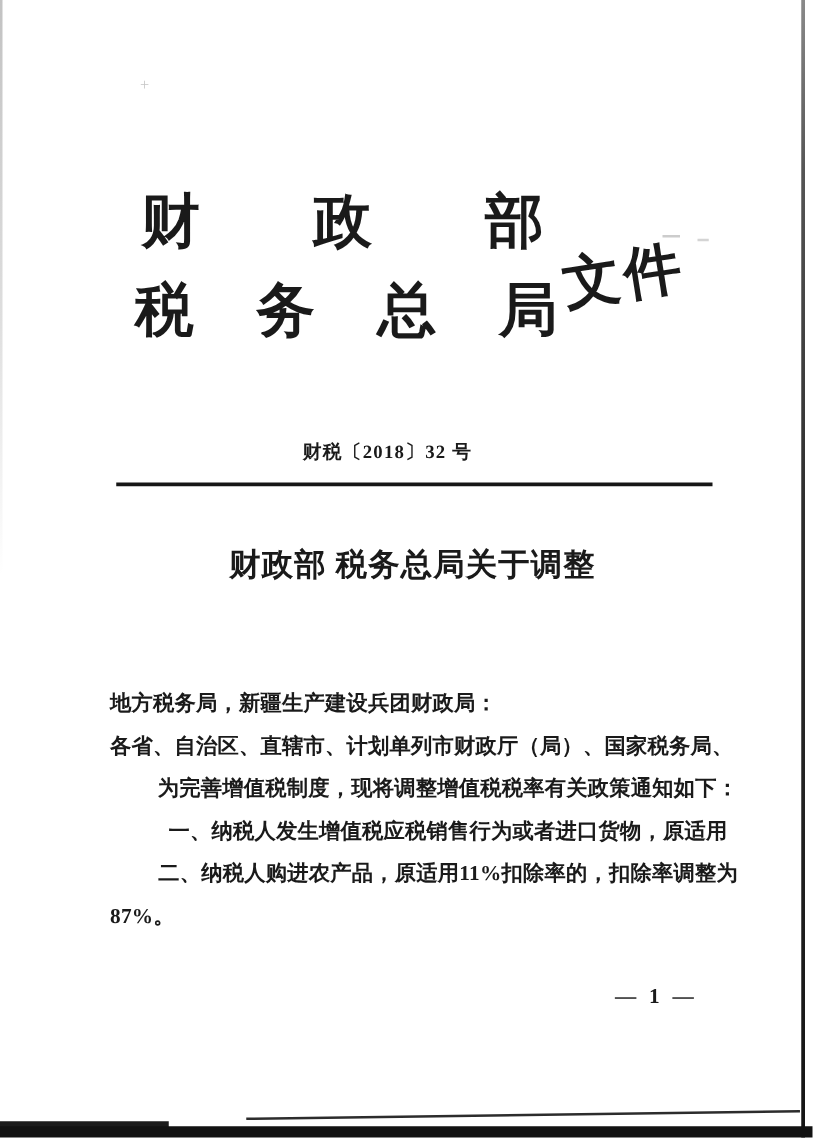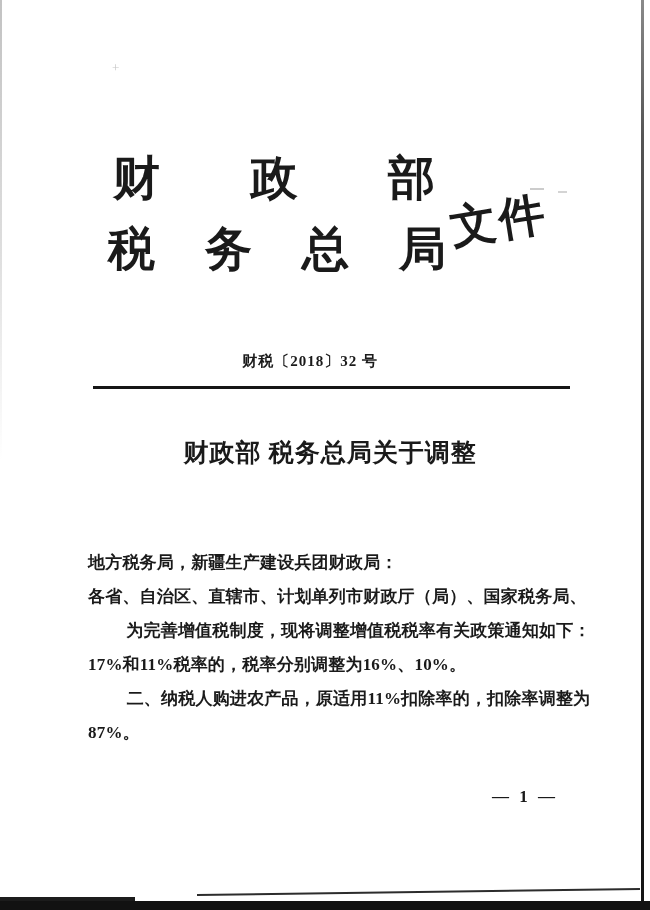--- a/index.html
+++ b/index.html
@@ -127,21 +127,21 @@
   <div class="rule"></div>
 
   <div class="title">
     <div>财政部 税务总局关于调整</div>
   </div>
 
   <div class="body-text">
     <div class="body-line">地方税务局，新疆生产建设兵团财政局：</div>
     <div class="body-line">各省、自治区、直辖市、计划单列市财政厅（局）、国家税务局、</div>
     <div class="body-line indent">为完善增值税制度，现将调整增值税税率有关政策通知如下：</div>
-    <div class="body-line">17%和11%税率的，税率分别调整为16%、10%。</div>
+    <div class="body-line indent">一、纳税人发生增值税应税销售行为或者进口货物，原适用</div>
     <div class="body-line indent">二、纳税人购进农产品，原适用11%扣除率的，扣除率调整为</div>
     <div class="body-line">87%。</div>
   </div>
 
   <div class="page-number">— 1 —</div>
 
   <div class="edge-left"></div>
   <div class="edge-right"></div>
   <div class="bottom-thin"></div>
   <div class="bottom-thick-bump"></div>

